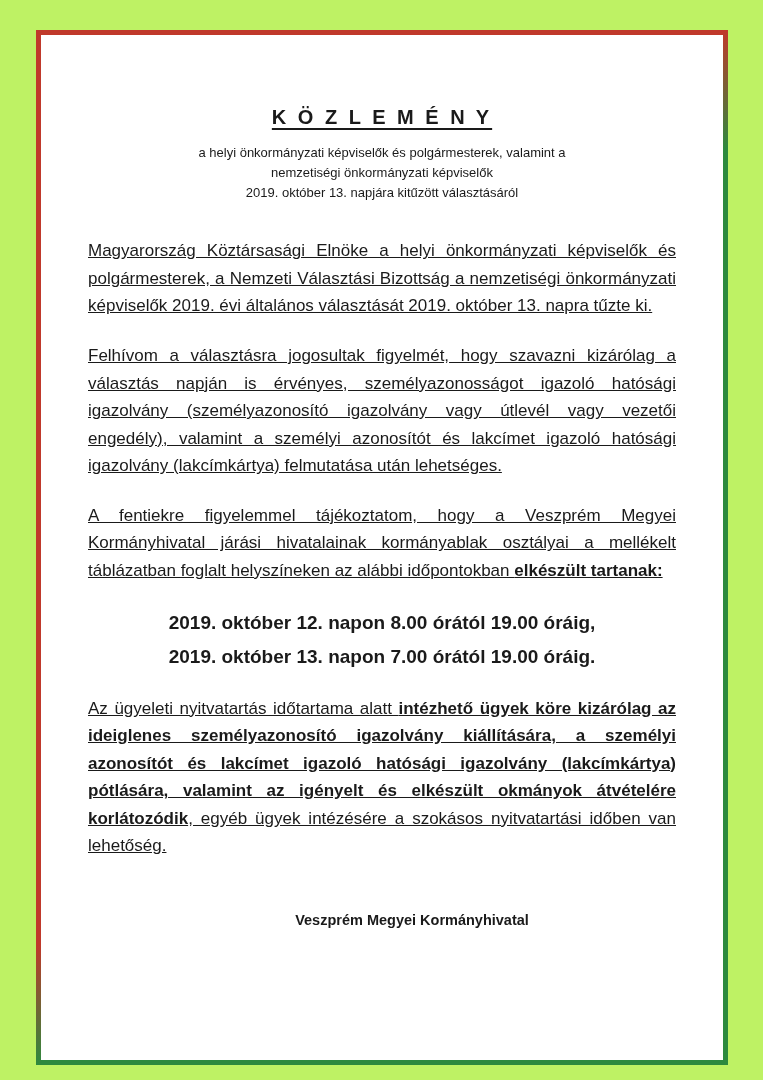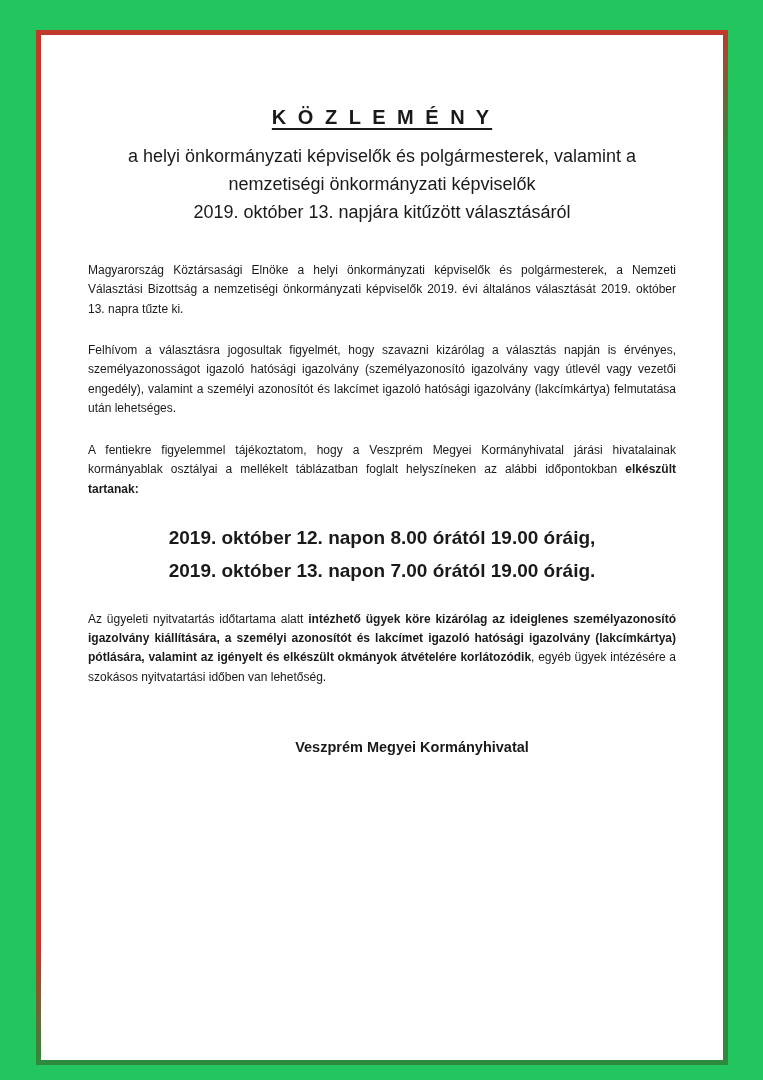--- a/index.html
+++ b/index.html
@@ -16,21 +16,21 @@
     overflow: hidden;
   }
 
   
   .page {
     position: absolute;
     left: 0;
     top: 0;
     width: 763px;
     height: 1080px;
-    background: #22c55e;
+    background: #bef264;
   }
 
   
   .frame-outer {
     position: absolute;
     left: 36px;
     top: 30px;
     width: 692px;
     height: 1035px;
     box-sizing: border-box;
@@ -81,32 +81,33 @@
     text-align: center;
     font-weight: bold;
     font-size: 20px;
     letter-spacing: 3px;
     text-decoration: underline;
     text-underline-offset: 4px;
     margin: 18px 0 14px 0;
   }
   .subtitle-block {
     text-align: center;
-    font-size: 18px;
+    font-size: 13px;
     line-height: 1.55;
     margin-bottom: 8px;
   }
   .subtitle-line { display: block; }
 
   .para {
-    font-size: 12px;
+    font-size: 17px;
     line-height: 1.62;
     text-align: justify;
     text-justify: inter-word;
     margin: 22px 0 0 0;
+    text-decoration: underline;
   }
   .para.first { margin-top: 34px; }
 
   .bold { font-weight: bold; }
 
   .duty-times {
     margin: 22px 0 0 0;
     text-align: center;
     font-size: 19px;
     font-weight: bold;

